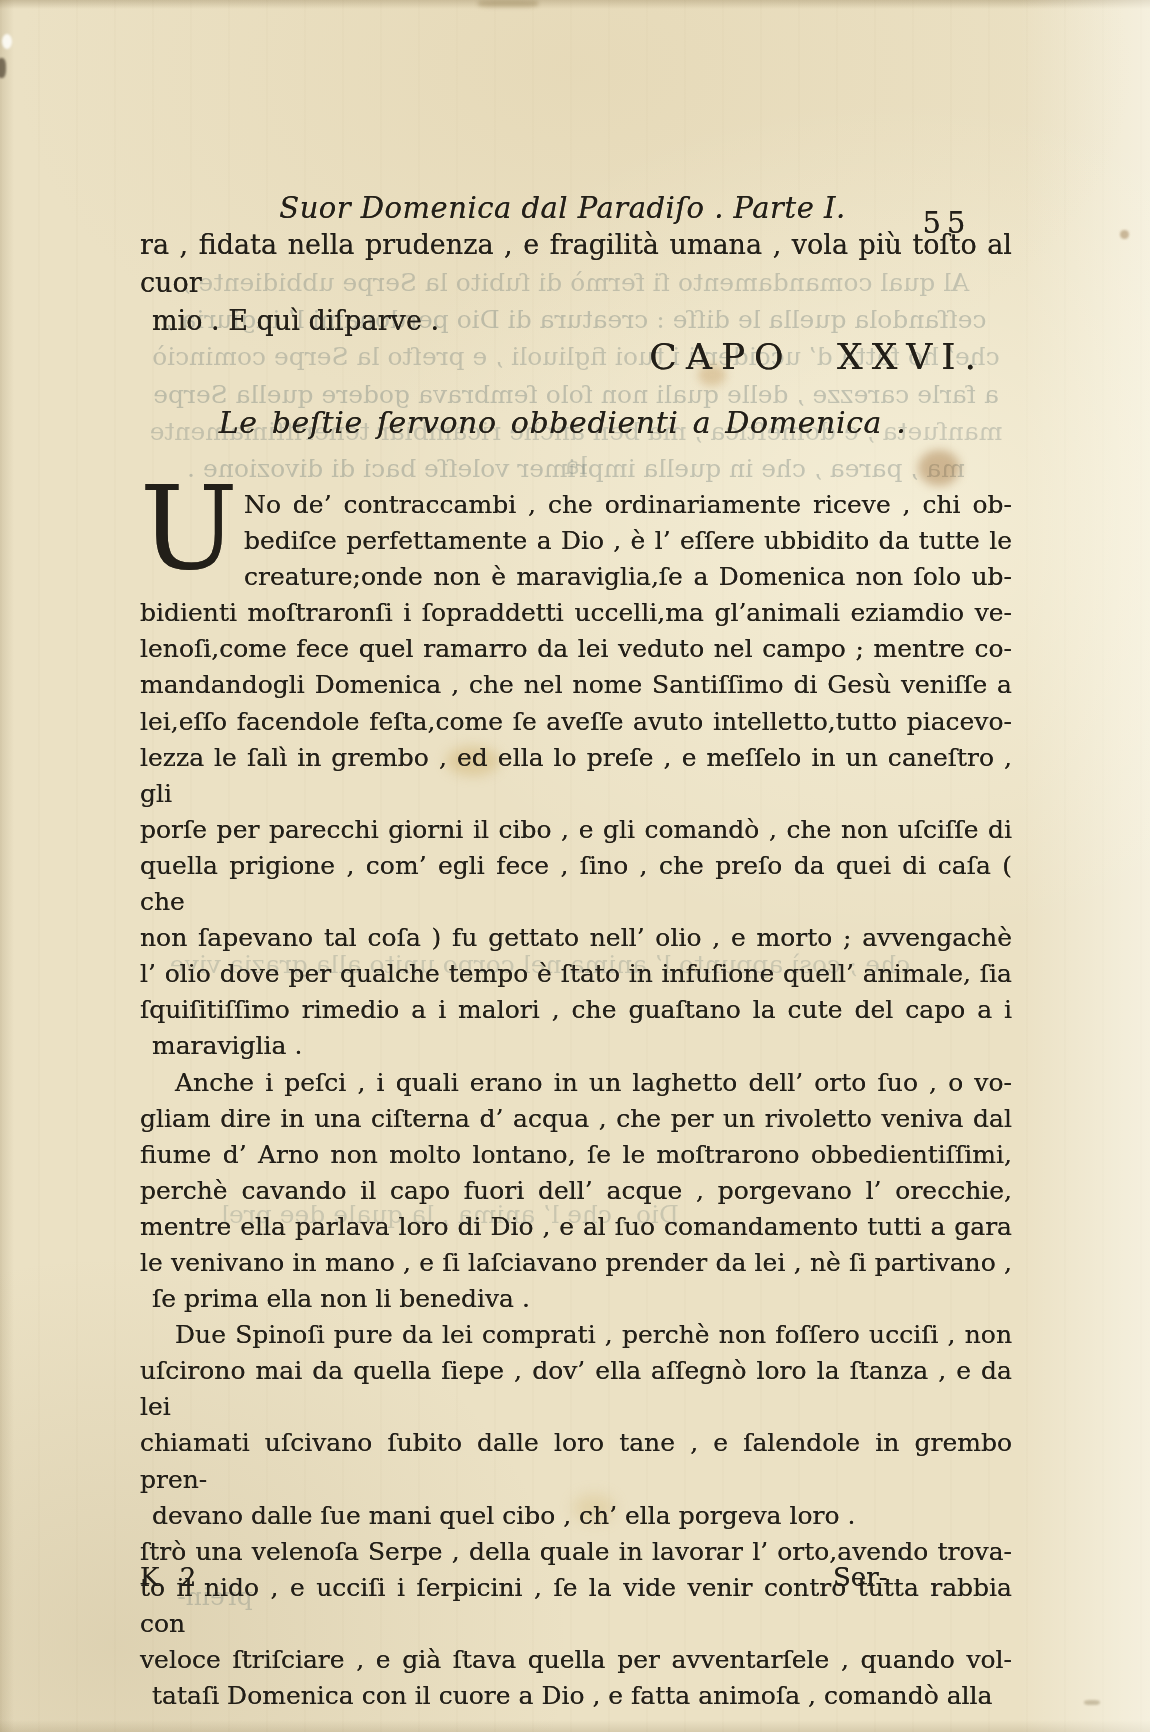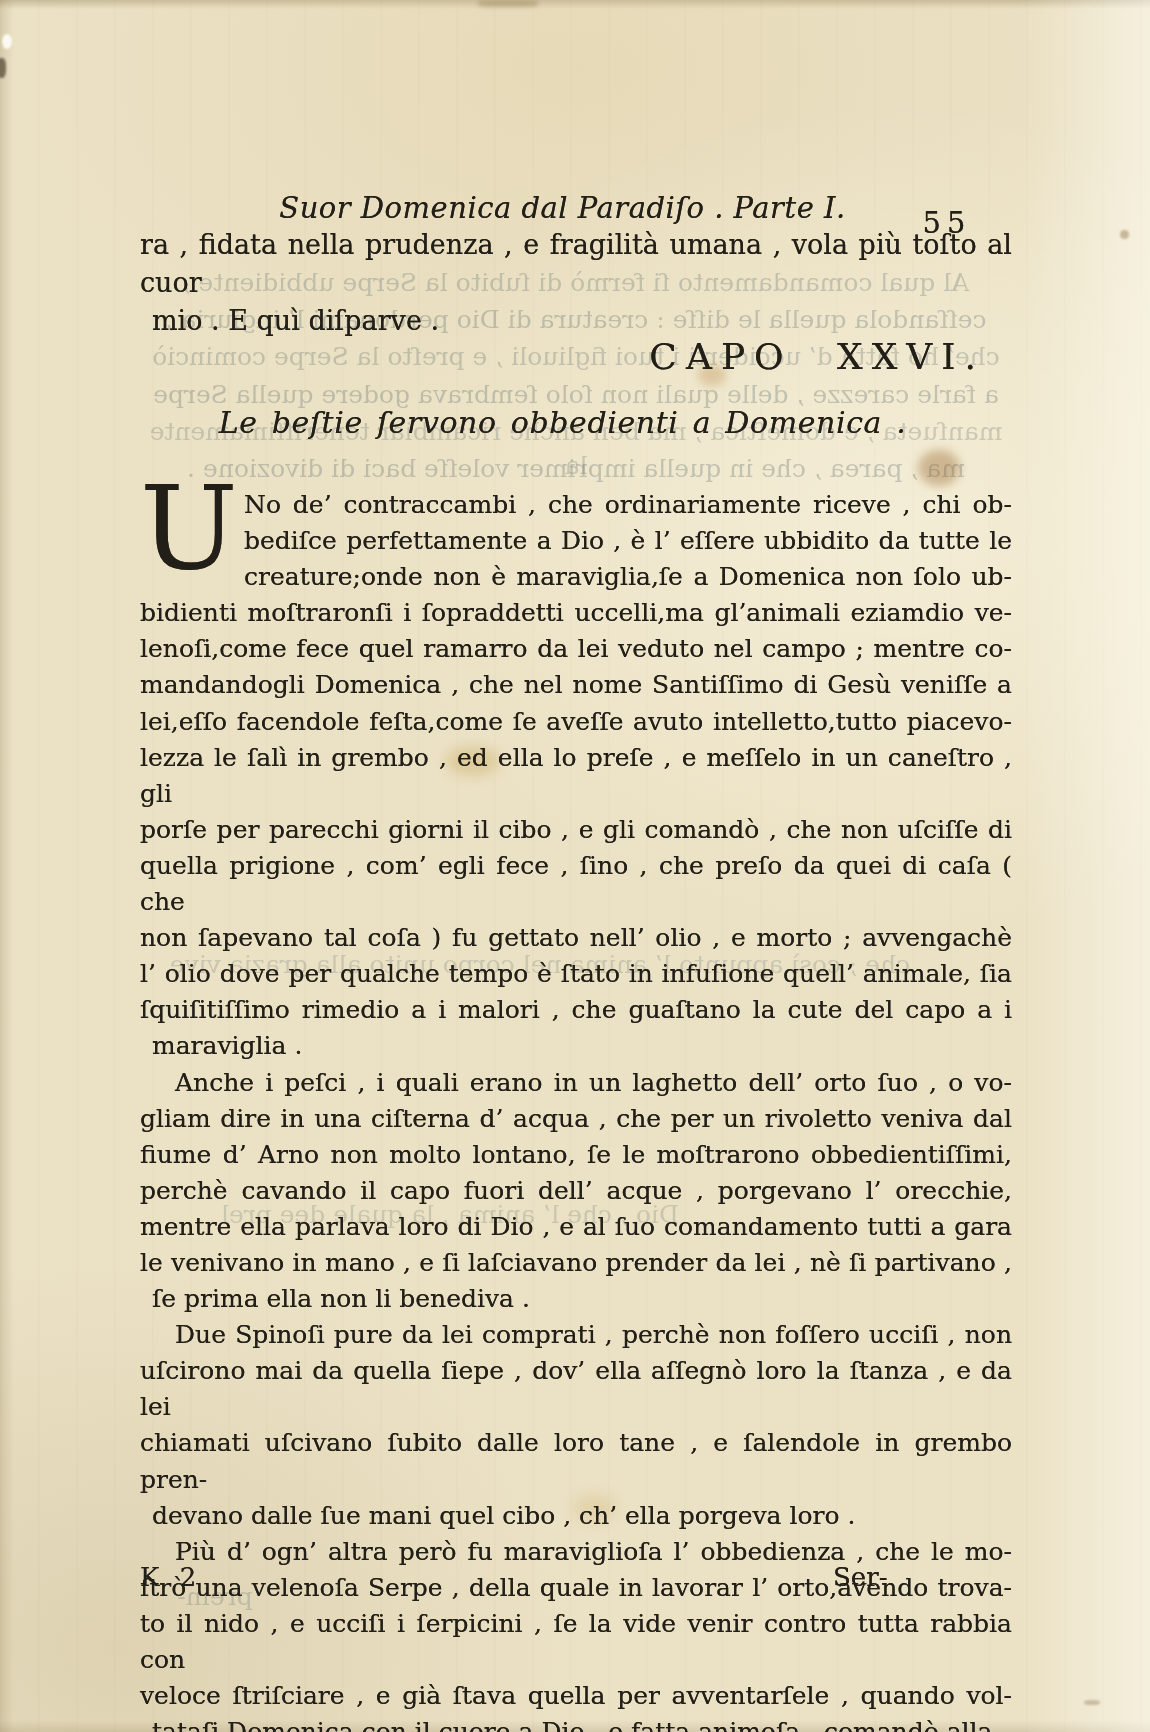--- a/index.html
+++ b/index.html
@@ -147,21 +147,20 @@
           <div class="line">le venivano in mano , e ſi laſciavano prender da lei , nè ſi partivano ,</div>
           <div class="line last">ſe prima ella non li benediva .</div>
         </div>
         <div class="paragraph">
           <div class="line indent">Due Spinoſi pure da lei comprati , perchè non foſſero ucciſi , non</div>
           <div class="line">uſcirono mai da quella ſiepe , dov’ ella aſſegnò loro la ſtanza , e da lei</div>
           <div class="line">chiamati uſcivano ſubito dalle loro tane , e ſalendole in grembo pren-</div>
           <div class="line last">devano dalle ſue mani quel cibo , ch’ ella porgeva loro .</div>
         </div>
         <div class="paragraph">
-          <div class="line indent">Più d’ ogn’ altra però fu maraviglioſa l’ obbedienza , che le mo-</div>
           <div class="line">ſtrò una velenoſa Serpe , della quale in lavorar l’ orto,avendo trova-</div>
           <div class="line">to il nido , e ucciſi i ſerpicini , ſe la vide venir contro tutta rabbia con</div>
           <div class="line">veloce ſtriſciare , e già ſtava quella per avventarſele ,  quando vol-</div>
           <div class="line last">tataſi Domenica con il cuore a Dio , e fatta animoſa , comandò alla</div>
         </div>
       </div>
   </div>
 
   <div class="signature-row ink">K 2</div>
   <div class="catchword ink">Ser-</div>

